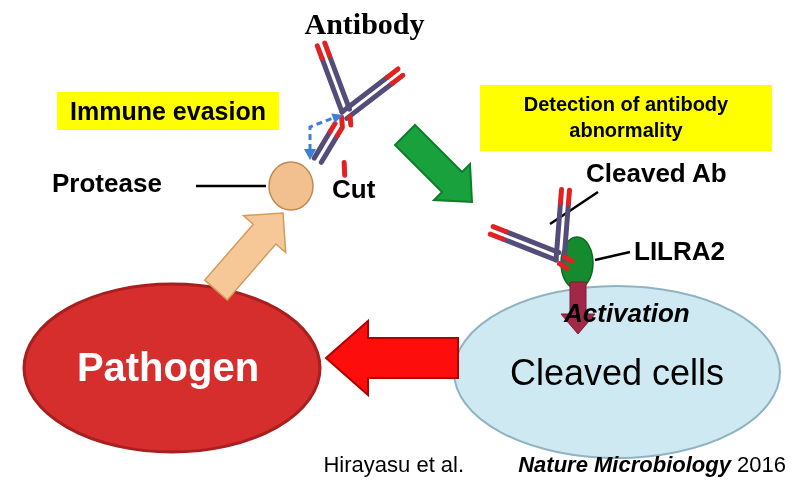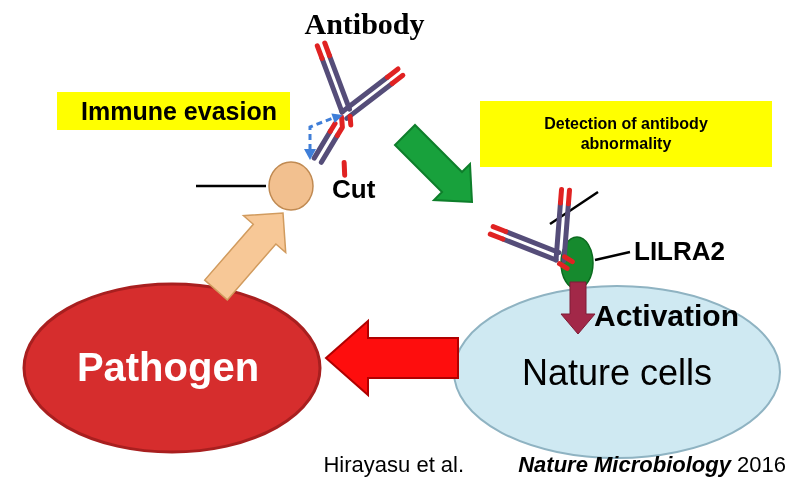--- a/index.html
+++ b/index.html
@@ -82,41 +82,43 @@
 
     <line x1="630" y1="252" x2="595" y2="260" stroke="#000000" stroke-width="2.5"></line>
 
     <polygon points="570,282 570,314 561,314 578,334 595,314 586,314 586,282" fill="#a22848" stroke="#7d1c36" stroke-width="1"></polygon>
 
     <polygon points="458,338 368,338 368,321 326,358 368,395 368,378 458,378" fill="#fe0d0d" stroke="#b00000" stroke-width="2"></polygon>
   </svg>
 
   <div class="lbl" style="left:272px;top:8px;width:185px;text-align:center;font-size:30px;font-family:Liberation Serif, serif;">Antibody</div>
 
-  <div class="yellow-box" style="left:57px;top:92px;width:222px;height:38px;font-size:25px;padding-left:11px;">
+  <div class="yellow-box" style="left:57px;top:92px;width:222px;height:38px;font-size:25px;">
     <span>Immune evasion</span>
   </div>
 
+  <div class="lbl" style="left:52px;top:170px;font-size:26px;">Protease</div>
 
   <div class="lbl" style="left:332px;top:176px;font-size:26px;text-align:center;">Cut</div>
 
-  <div class="yellow-box" style="left:480px;top:85px;width:292px;height:66px;font-size:16px;line-height:1.28;margin-top:16px;">
+  <div class="yellow-box" style="left:480px;top:85px;width:292px;height:66px;font-size:20px;line-height:1.28;">
     <span style="white-space:pre-line;">Detection of antibody
 abnormality</span>
   </div>
 
+  <div class="lbl" style="left:586px;top:160px;font-size:26px;">Cleaved Ab</div>
 
   <div class="lbl" style="left:634px;top:238px;font-size:26px;">LILRA2</div>
 
-  <div class="lbl" style="left:594px;top:300px;font-size:30px;">Activation</div>
+  <div class="lbl" style="left:564px;top:300px;font-size:26px;font-style:italic;">Activation</div>
 
 
   <div class="lbl" style="left:20px;top:346px;width:296px;text-align:center;font-size:40px;color:#ffffff;">Pathogen</div>
 
-  <div style="position:absolute;left:457px;top:352px;width:320px;text-align:center;font-size:36px;color:#000;white-space:nowrap;">Nature cells</div>
+  <div style="position:absolute;left:457px;top:352px;width:320px;text-align:center;font-size:36px;color:#000;white-space:nowrap;">Cleaved cells</div>
 
   <div class="citation">
     <span>Hirayasu et al.</span>
     <span class="j">Nature Microbiology</span>
     <span>2016</span>
   </div>
 
 </div>
 
 </body></html>

